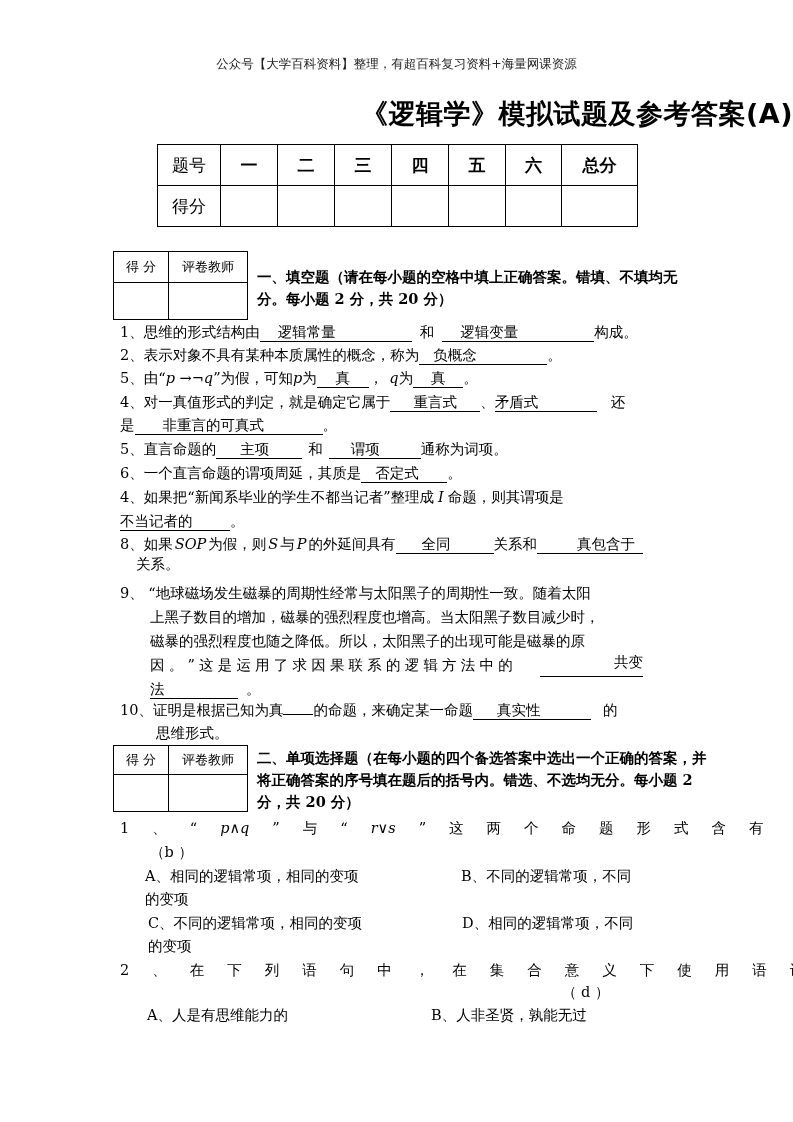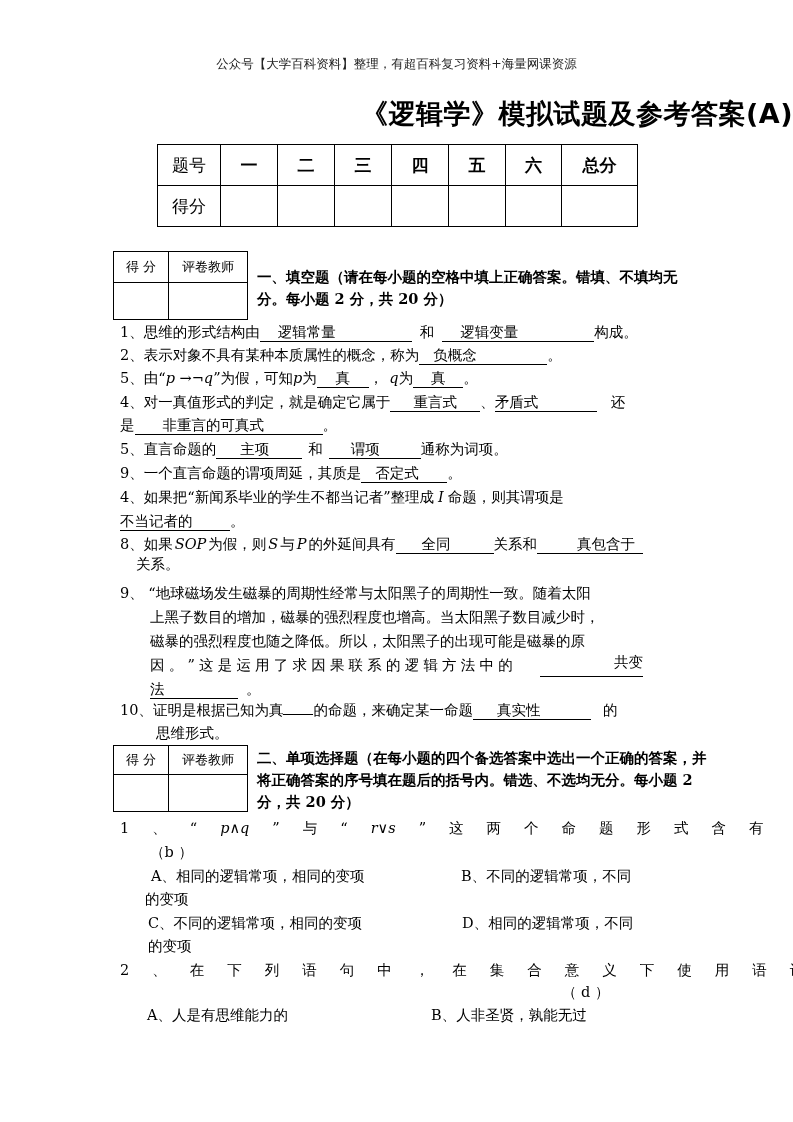--- a/index.html
+++ b/index.html
@@ -82,21 +82,21 @@
 </div>
 <div class="abs line" style="top:414px; left:120px;">
   <span>是</span><span class="u" style="width:188px;padding-left:28px;box-sizing:border-box">非重言的可真式</span><span>。</span>
 </div>
 
 <div class="abs line" style="top:438px; left:120px;">
   <span>5、直言命题的</span><span class="u" style="width:86px;padding-left:24px;box-sizing:border-box">主项</span><span style="margin:0 6px">和</span><span class="u" style="width:92px;padding-left:22px;box-sizing:border-box">谓项</span><span>通称为词项。</span>
 </div>
 
 <div class="abs line" style="top:462px; left:120px;">
-  <span>9、一个直言命题的谓项周延，其质是</span><span class="u" style="width:86px;padding-left:14px;box-sizing:border-box">否定式</span><span>。</span>
+  <span>6、一个直言命题的谓项周延，其质是</span><span class="u" style="width:86px;padding-left:14px;box-sizing:border-box">否定式</span><span>。</span>
 </div>
 
 <div class="abs line" style="top:486px; left:120px;">
   <span>4、如果把“新闻系毕业的学生不都当记者”整理成</span><span class="math" style="margin:0 4px">I</span><span>命题，则其谓项是</span>
 </div>
 <div class="abs line" style="top:510px; left:120px;">
   <span class="u" style="width:110px">不当记者的</span><span>。</span>
 </div>
 
 <div class="abs line" style="top:533px; left:120px;">
@@ -150,21 +150,21 @@
   <span>两</span>
   <span>个</span>
   <span>命</span>
   <span>题</span>
   <span>形</span>
   <span>式</span>
   <span>含</span>
   <span>有</span>
 </div>
 <div class="abs line" style="top:841px; left:150px;">（b  ）</div>
-<div class="abs line" style="top:865px; left:151px;">A、相同的逻辑常项，相同的变项</div>
+<div class="abs line" style="top:865px; left:145px;">A、相同的逻辑常项，相同的变项</div>
 <div class="abs line" style="top:865px; left:461px;">B、不同的逻辑常项，不同</div>
 <div class="abs line" style="top:888px; left:145px;">的变项</div>
 <div class="abs line" style="top:912px; left:148px;">C、不同的逻辑常项，相同的变项</div>
 <div class="abs line" style="top:912px; left:462px;">D、相同的逻辑常项，不同</div>
 <div class="abs line" style="top:935px; left:148px;">的变项</div>
 
 <div class="abs line spread" style="top:959px; left:120px; width:556px;">
   <span>2</span>
   <span>、</span>
   <span>在</span>

